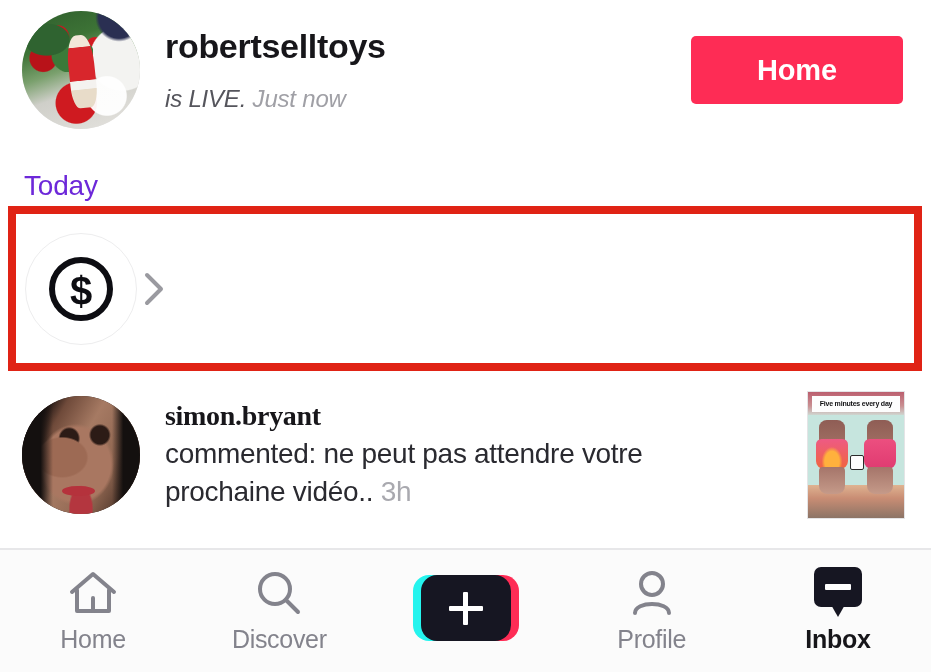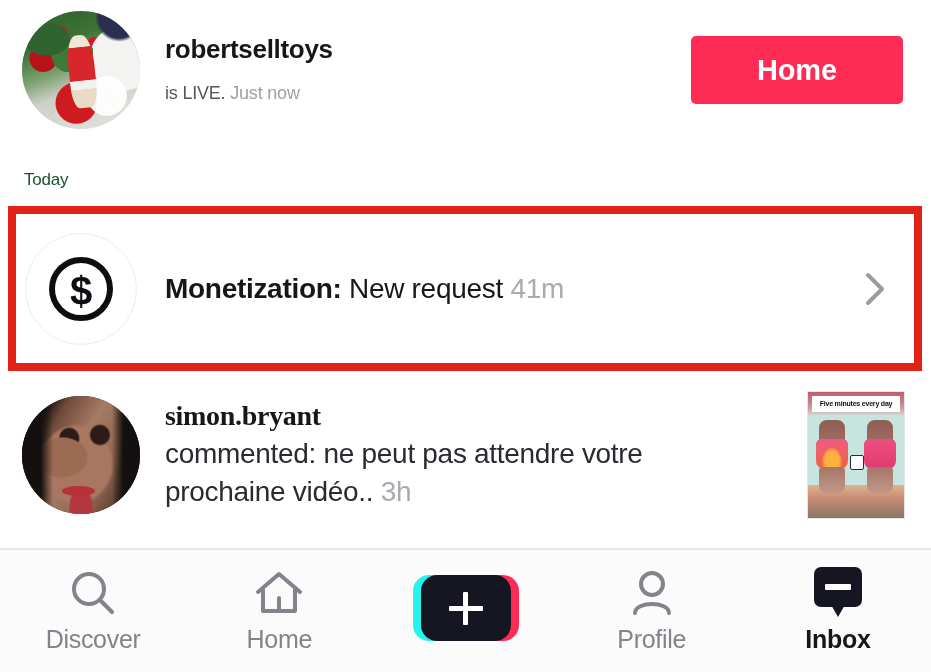--- a/index.html
+++ b/index.html
@@ -66,32 +66,33 @@
     right: 4%; top: 0;
     width: 34%; height: 26%;
     background: radial-gradient(ellipse at 60% 20%, #2a2f52 0 60%, rgba(42,47,82,0) 70%);
   }
   .live-text {
     margin-left: 25px;
     flex: 1 1 auto;
     min-width: 0;
   }
   .live-user {
-    font-size: 26px;
+    font-size: 34px;
     font-weight: 700;
     color: #17161a;
     letter-spacing: -0.3px;
     line-height: 1.22;
   }
   .live-sub {
-    font-size: 18px;
+    font-size: 24px;
     line-height: 1.3;
     margin-top: 16px;
     color: #55555c;
     letter-spacing: -0.2px;
+    font-style: italic;
   }
   .live-sub .faded { color: #a0a0a6; }
   .watch-btn {
     flex: 0 0 auto;
     margin-right: 28px;
     width: 212px; height: 68px;
     background: #fe2c55;
     border: none;
     border-radius: 5px;
     color: #ffffff;
@@ -99,22 +100,22 @@
     font-weight: 700;
     font-family: "Liberation Sans", sans-serif;
     letter-spacing: -0.2px;
     cursor: pointer;
   }
 
   
   .section-label {
     position: absolute;
     left: 24px; top: 170px;
-    font-size: 17px;
-    color: #14532d;
+    font-size: 28px;
+    color: #6d28d9;
     letter-spacing: -0.2px;
   }
 
   
   .highlight-box {
     position: absolute;
     left: 8px; top: 206px;
     width: 914px; height: 165px;
     border: 8px solid #e02315;
     background: #ffffff;
@@ -378,21 +379,20 @@
 
   <div class="highlight-box"></div>
 
   <div class="monet-row">
     <div class="monet-icon-wrap">
       <svg width="74" height="74" viewBox="0 0 74 74" aria-hidden="true">
         <circle cx="37" cy="37" r="29" fill="none" stroke="#0d0d12" stroke-width="6"></circle>
         <text x="37" y="53" text-anchor="middle" font-family="Liberation Sans, sans-serif" font-size="40" font-weight="700" fill="#0d0d12">$</text>
       </svg>
     </div>
-    <div class="monet-text"><span class="label">Monetization:</span><span class="body"> New request </span><span class="time">41m</span></div>
     <div class="chevron">
       <svg width="24" height="40" viewBox="0 0 24 40" aria-hidden="true">
         <polyline points="5,6 19,20 5,34" fill="none" stroke="#9a9aa0" stroke-width="4" stroke-linecap="round" stroke-linejoin="round"></polyline>
       </svg>
     </div>
   </div>
 
   <div class="comment-row">
     <div class="c-avatar">
       <div class="face">
@@ -423,37 +423,37 @@
       <div class="hand"></div>
       <div class="cap">Five minutes every day</div>
     </div>
   </div>
 
   <div class="nav-divider"></div>
   <div class="tabbar">
 
     <div class="tab">
       <div class="glyph">
-        <svg width="48" height="48" viewBox="0 0 48 48" aria-hidden="true">
-          <circle cx="20" cy="20" r="15" fill="none" stroke="#83838c" stroke-width="4"></circle>
-          <line x1="31" y1="31" x2="43" y2="43" stroke="#83838c" stroke-width="4" stroke-linecap="round"></line>
-        </svg>
-      </div>
-      <div class="caption">Discover</div>
-    </div>
-
-    <div class="tab">
-      <div class="glyph">
         <svg width="50" height="46" viewBox="0 0 50 46" aria-hidden="true">
           <path d="M4 22 L25 4 L46 22" fill="none" stroke="#83838c" stroke-width="4" stroke-linecap="round" stroke-linejoin="round"></path>
           <path d="M9 20 L9 41 L41 41 L41 20" fill="none" stroke="#83838c" stroke-width="4" stroke-linecap="round" stroke-linejoin="round"></path>
           <path d="M25 41 L25 28" fill="none" stroke="#83838c" stroke-width="4" stroke-linecap="round"></path>
         </svg>
       </div>
       <div class="caption">Home</div>
+    </div>
+
+    <div class="tab">
+      <div class="glyph">
+        <svg width="48" height="48" viewBox="0 0 48 48" aria-hidden="true">
+          <circle cx="20" cy="20" r="15" fill="none" stroke="#83838c" stroke-width="4"></circle>
+          <line x1="31" y1="31" x2="43" y2="43" stroke="#83838c" stroke-width="4" stroke-linecap="round"></line>
+        </svg>
+      </div>
+      <div class="caption">Discover</div>
     </div>
 
     <div class="tab">
       <div class="glyph">
         <div class="create-btn">
           <div class="cyan"></div>
           <div class="pink"></div>
           <div class="core"></div>
           <div class="plus-h"></div>
           <div class="plus-v"></div>

